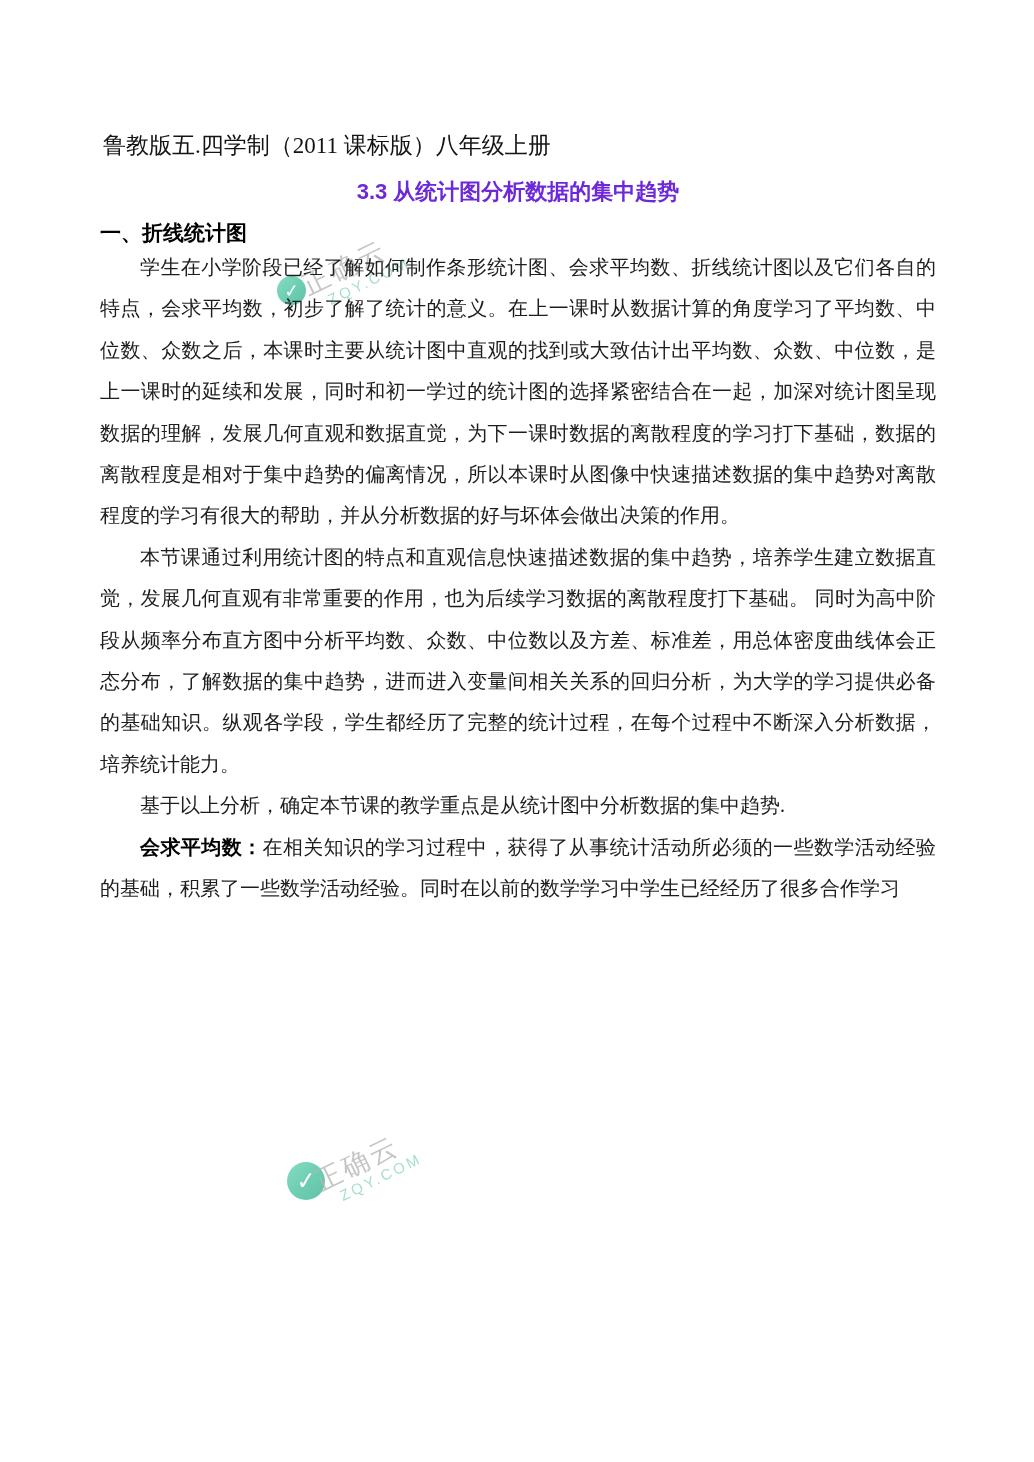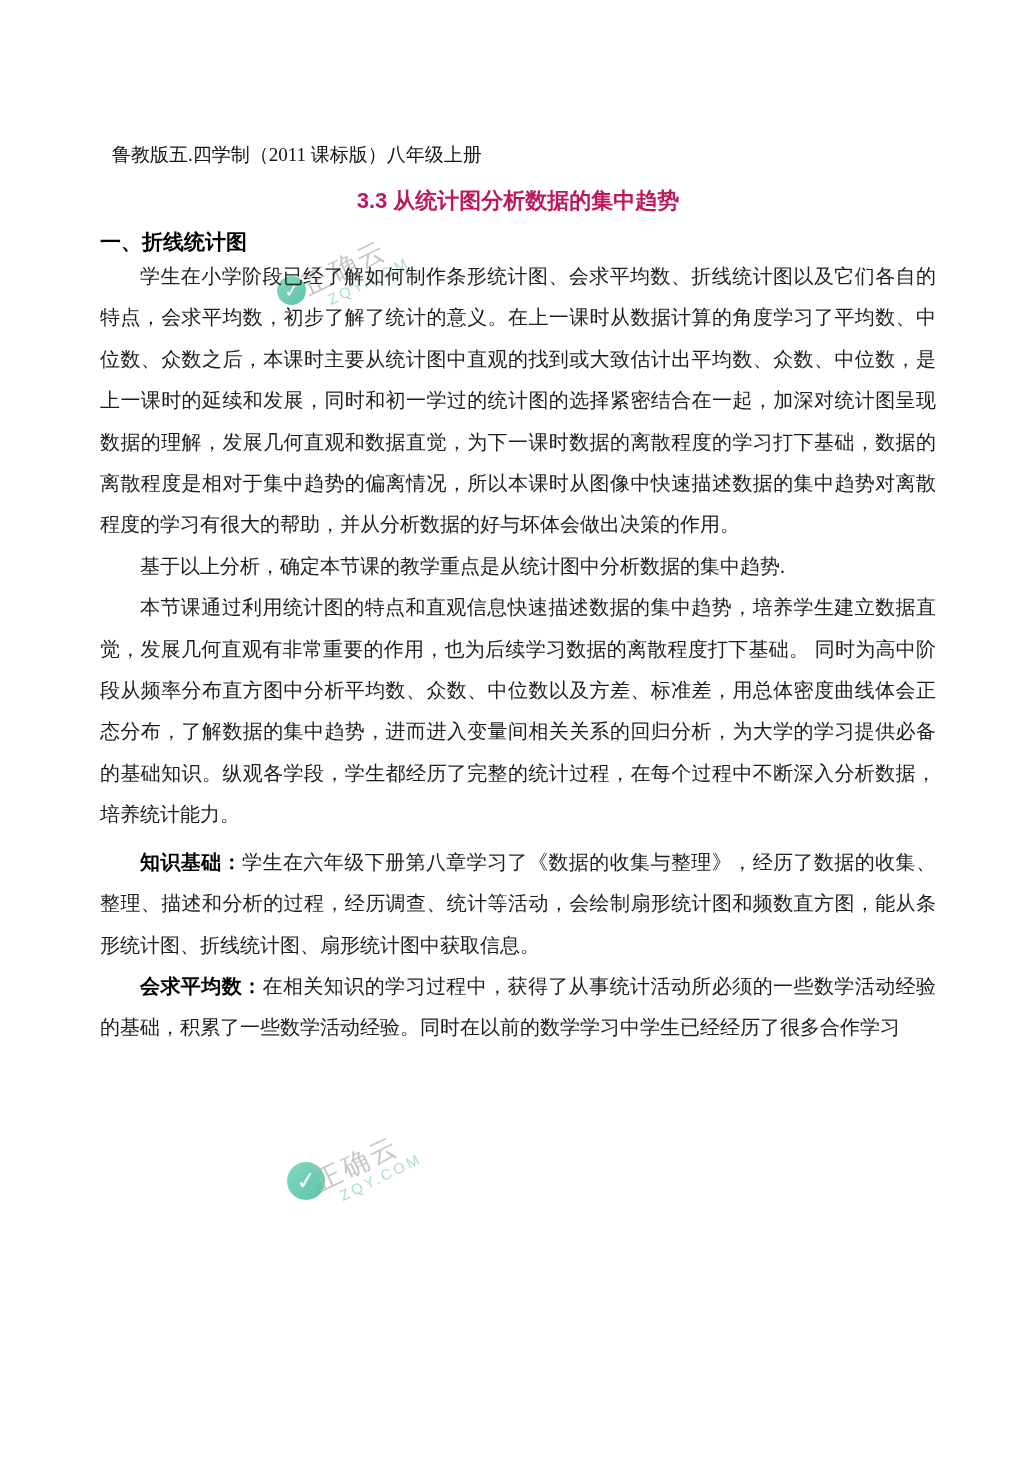--- a/index.html
+++ b/index.html
@@ -16,33 +16,33 @@
     font-family: "Liberation Serif", serif;
     color: #1d1d1d;
   }
   .content {
     position: absolute;
     left: 100px;
     top: 130px;
     width: 836px;
   }
   .doc-header {
-    margin: 12px;
-    font-size: 19px;
+    margin: 3px;
+    font-size: 23px;
     line-height: 26px;
     color: #141414;
   }
   .doc-title {
     margin: 18px 0 0 0;
     font-size: 22px;
     line-height: 30px;
     font-weight: bold;
     text-align: center;
     font-family: "Liberation Sans", sans-serif;
-    color: #be185d;
+    color: #6d28d9;
   }
   .section-heading {
     margin: 12px 0 0 0;
     font-size: 21px;
     line-height: 28px;
     font-weight: bold;
     font-family: "Liberation Sans", sans-serif;
     color: #000000;
   }
   .section-heading.second {
@@ -141,22 +141,21 @@
 
   <div class="content">
 
     <p class="doc-header">鲁教版五.四学制（2011 课标版）八年级上册</p>
 
     <h1 class="doc-title">3.3 从统计图分析数据的集中趋势</h1>
 
     <h2 class="section-heading">一、折线统计图</h2>
 
     <p class="body-para">学生在小学阶段已经了解如何制作条形统计图、会求平均数、折线统计图以及它们各自的特点，会求平均数，初步了解了统计的意义。在上一课时从数据计算的角度学习了平均数、中位数、众数之后，本课时主要从统计图中直观的找到或大致估计出平均数、众数、中位数，是上一课时的延续和发展，同时和初一学过的统计图的选择紧密结合在一起，加深对统计图呈现数据的理解，发展几何直观和数据直觉，为下一课时数据的离散程度的学习打下基础，数据的离散程度是相对于集中趋势的偏离情况，所以本课时从图像中快速描述数据的集中趋势对离散程度的学习有很大的帮助，并从分析数据的好与坏体会做出决策的作用。</p>
+    <p class="body-para">本节课通过利用统计图的特点和直观信息快速描述数据的集中趋势，培养学生建立数据直觉，发展几何直观有非常重要的作用，也为后续学习数据的离散程度打下基础。 同时为高中阶段从频率分布直方图中分析平均数、众数、中位数以及方差、标准差，用总体密度曲线体会正态分布，了解数据的集中趋势，进而进入变量间相关关系的回归分析，为大学的学习提供必备的基础知识。纵观各学段，学生都经历了完整的统计过程，在每个过程中不断深入分析数据，培养统计能力。</p>
     <p class="body-para">基于以上分析，确定本节课的教学重点是从统计图中分析数据的集中趋势.</p>
-    <p class="body-para">本节课通过利用统计图的特点和直观信息快速描述数据的集中趋势，培养学生建立数据直觉，发展几何直观有非常重要的作用，也为后续学习数据的离散程度打下基础。 同时为高中阶段从频率分布直方图中分析平均数、众数、中位数以及方差、标准差，用总体密度曲线体会正态分布，了解数据的集中趋势，进而进入变量间相关关系的回归分析，为大学的学习提供必备的基础知识。纵观各学段，学生都经历了完整的统计过程，在每个过程中不断深入分析数据，培养统计能力。</p>
 
 
-    <p class="body-para first-of-second-section"><span class="inline-label">知识基础：</span><span>学生在六年级下册第八章学习了《数据的收集与整理》，经历了数据的收集、整理、描述和分析的过程，经历调查、统计等活动，会绘制扇形统计图和频数直方图，能从条形统计图、折线统计图、扇形统计图中获取信息。</span></p>
 
     <p class="body-para"><span class="inline-label">会求平均数：</span><span>在相关知识的学习过程中，获得了从事统计活动所必须的一些数学活动经验的基础，积累了一些数学活动经验。同时在以前的数学学习中学生已经经历了很多合作学习</span></p>
 
   </div>
 </div>
 
 </body></html>

